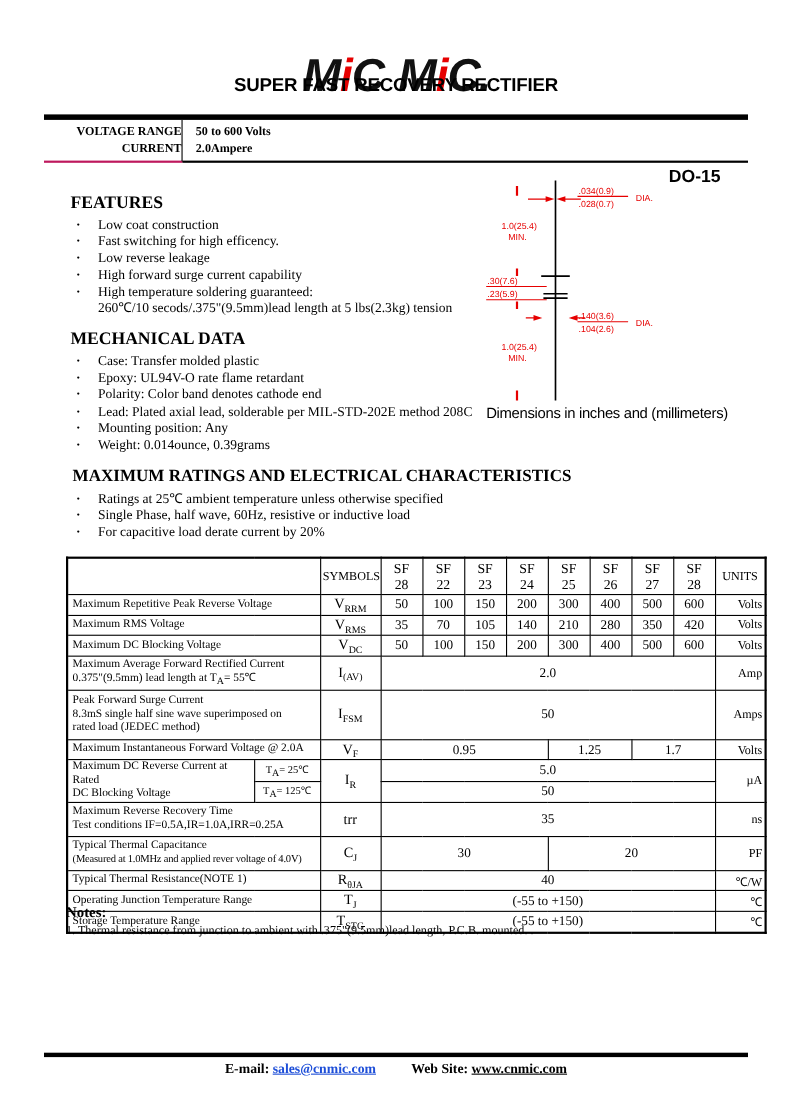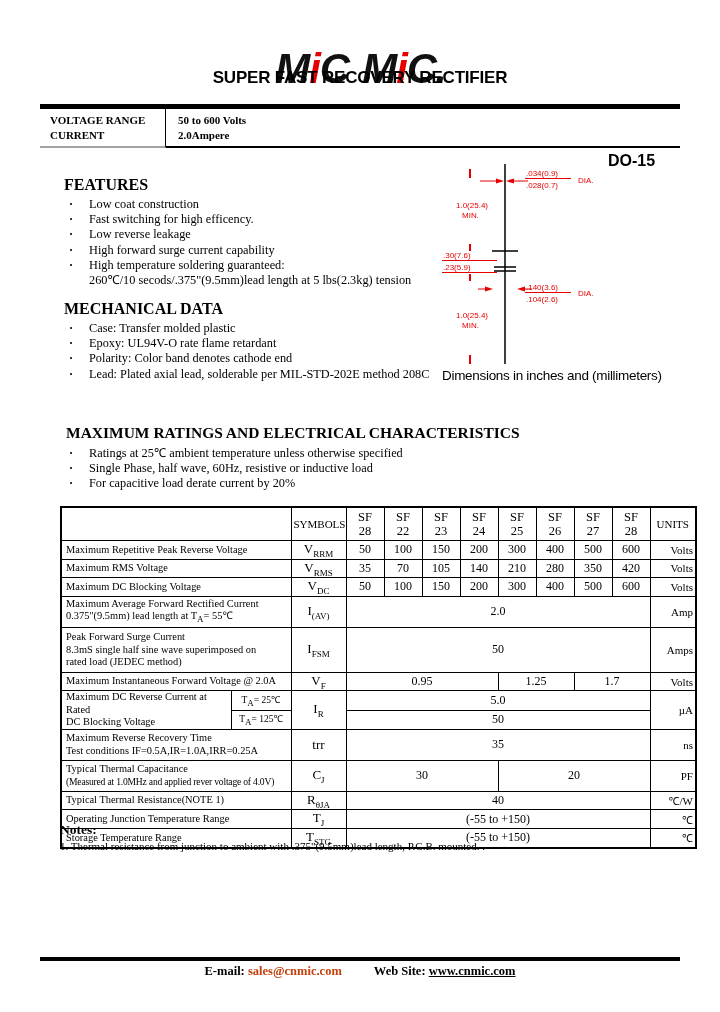--- a/index.html
+++ b/index.html
@@ -16,22 +16,22 @@
   .logo .red-i{color:#e60000;padding:0 1px;}
   .logo .gap{display:inline-block;width:14px;}
 
   .subtitle{position:absolute;top:68px;left:0;width:720px;text-align:center;
     font-family:"Liberation Sans",sans-serif;font-weight:700;font-size:17px;letter-spacing:-0.2px;}
 
   
   .title-block{position:absolute;top:104px;left:40px;width:640px;border-top:5px solid #000;display:flex;}
   .tb-left{width:382px;border-right:1px solid #000;border-bottom:5px solid #000;
     font-size:25px;padding:5px 0 3px 20px;box-sizing:border-box;}
-  .tb-mid{width:126px;border-right:1px solid #000;border-bottom:2px solid #a3a3a3;
-    font-size:11px;font-weight:700;padding:4px 0 3px 10px;box-sizing:border-box;line-height:15px;}
+  .tb-mid{width:126px;border-right:1px solid #000;border-bottom:2px solid #be185d;
+    font-size:11px;font-weight:700;padding:4px 0 3px 10px;box-sizing:border-box;line-height:15px;text-align:right;}
   .tb-right{flex:1;border-bottom:2px solid #000;font-size:11px;font-weight:700;
     padding:4px 0 3px 12px;box-sizing:border-box;line-height:15px;}
 
   
   .sec-head{font-weight:700;font-size:16px;}
   .blist{margin:3px 0 0 0;}
   .bitem{position:relative;padding-left:25px;font-size:12.3px;line-height:15.2px;}
   .bitem::before{content:"·";position:absolute;left:5px;font-weight:700;}
   .bcont{padding-left:25px;font-size:12.3px;line-height:15.2px;}
 
@@ -75,21 +75,21 @@
   
   .notes{position:absolute;left:60px;top:822px;width:600px;}
   .notes-head{font-weight:700;font-size:13.5px;}
   .note-line{font-size:11px;margin-top:2px;}
 
   
   .footer-line{position:absolute;left:40px;top:957px;width:640px;height:4px;background:#000;}
   .footer-text{position:absolute;top:964px;left:0;width:720px;text-align:center;
     font-size:12.5px;font-weight:700;}
   .footer-text .lbl-b{color:#000;}
-  .email-link{color:#c2410c;cursor:pointer;}
+  .email-link{color:#1d4ed8;text-decoration:underline;cursor:pointer;}
   .web-link{color:#000;text-decoration:underline;cursor:pointer;}
   .fgap{display:inline-block;width:26px;}
 </style>
 </head>
 <body>
 
 <div class="logo-wrap">
   <div class="logo">
     <span class="blk">M</span><span class="red-i">i</span><span class="blk">C</span><span class="gap"></span><span class="blk">M</span><span class="red-i">i</span><span class="blk">C</span><span class="blk">.</span>
   </div>
@@ -119,20 +119,22 @@
   </div>
 </div>
 
 <div class="mech">
   <div class="sec-head">MECHANICAL DATA</div>
   <div class="blist">
     <div class="bitem">Case: Transfer molded plastic</div>
     <div class="bitem">Epoxy: UL94V-O rate flame retardant</div>
     <div class="bitem">Polarity: Color band denotes cathode end</div>
     <div class="bitem">Lead: Plated axial lead, solderable per MIL-STD-202E method 208C</div>
+    <div class="bitem">Mounting position: Any</div>
+    <div class="bitem">Weight:  0.014ounce, 0.39grams</div>
   </div>
 </div>
 
 <div class="pkg">
   <div class="pkg-name">DO-15</div>
   <svg width="258" height="216" viewBox="0 0 258 216">
 
     <line x1="65" y1="14" x2="65" y2="214" stroke="#000" stroke-width="1.5"></line>
 
     <line x1="52" y1="101" x2="78" y2="101" stroke="#000" stroke-width="1.5"></line>

